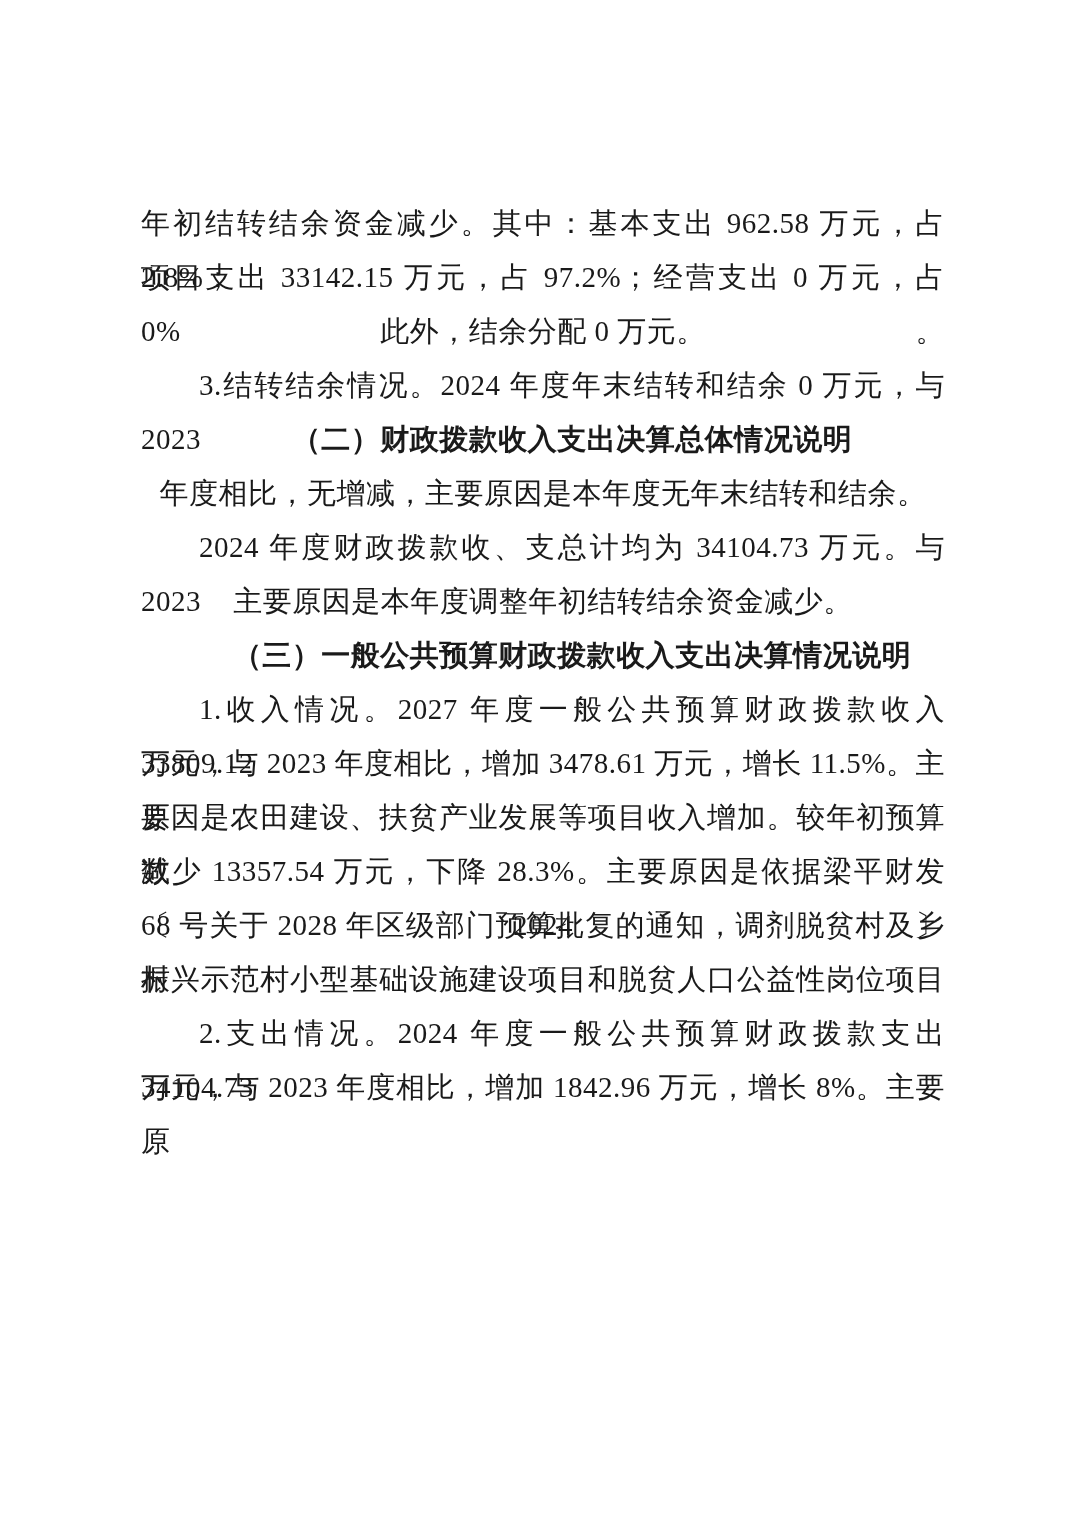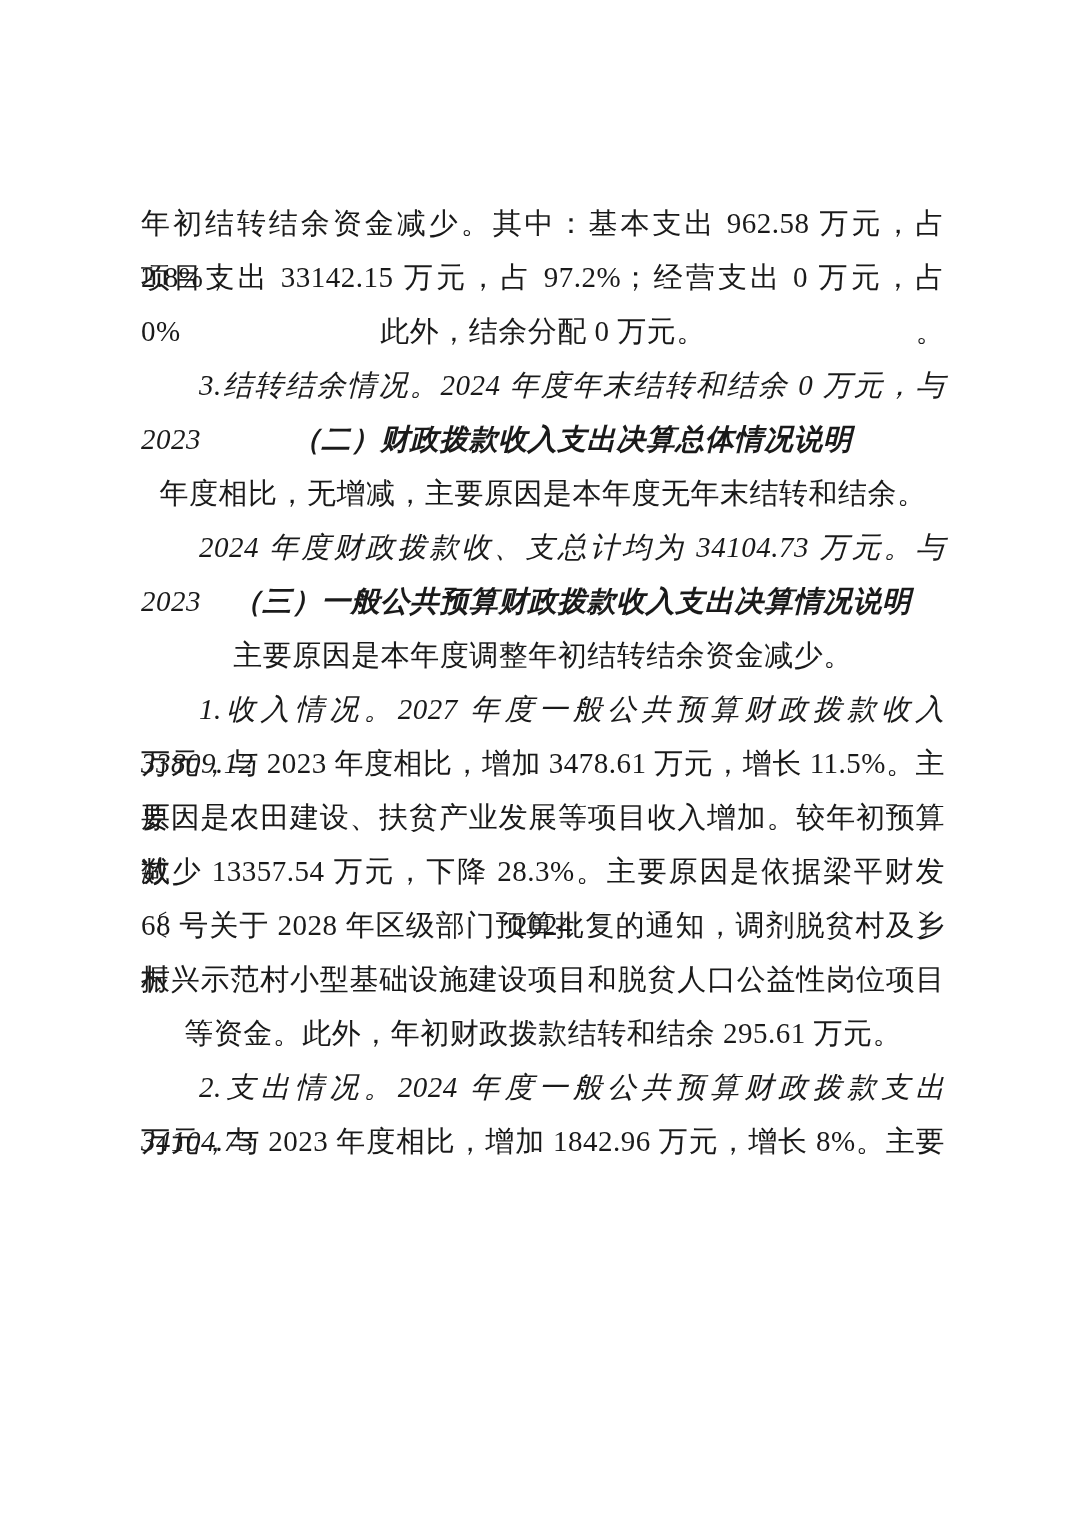--- a/index.html
+++ b/index.html
@@ -33,21 +33,20 @@
     letter-spacing: 0.5px;
     text-align: center;
   }
   .line.fill {
     white-space: normal;
     text-align: justify;
     text-align-last: justify;
   }
   .line.ind {
     text-indent: 2em;
-    font-style: italic;
   }
   .line.bold {
     font-weight: bold;
   }
   .pagenum {
     position: absolute;
     top: 1356px;
     right: 137px;
     font-size: 28px;
     line-height: 54px;
@@ -60,26 +59,25 @@
 
 <div class="page">
   <div class="textblock">
     <div class="line fill">年初结转结余资金减少。其中：基本支出 962.58 万元，占 2.8%；</div>
     <div class="line fill">项目支出 33142.15 万元，占 97.2%；经营支出 0 万元，占 0%。</div>
     <div class="line">此外，结余分配 0 万元。</div>
     <div class="line ind fill">3.结转结余情况。2024 年度年末结转和结余 0 万元，与 2023</div>
     <div class="line ind bold">（二）财政拨款收入支出决算总体情况说明</div>
     <div class="line">年度相比，无增减，主要原因是本年度无年末结转和结余。</div>
     <div class="line ind fill">2024 年度财政拨款收、支总计均为 34104.73 万元。与 2023</div>
+    <div class="line">主要原因是本年度调整年初结转结余资金减少。</div>
     <div class="line ind bold">（三）一般公共预算财政拨款收入支出决算情况说明</div>
-    <div class="line">主要原因是本年度调整年初结转结余资金减少。</div>
     <div class="line ind fill">1.收入情况。2027 年度一般公共预算财政拨款收入 33809.12</div>
     <div class="line fill">万元，与 2023 年度相比，增加 3478.61 万元，增长 11.5%。主要</div>
     <div class="line fill">原因是农田建设、扶贫产业发展等项目收入增加。较年初预算数</div>
     <div class="line fill">减少 13357.54 万元，下降 28.3%。主要原因是依据梁平财发〔2024〕</div>
     <div class="line fill">68 号关于 2028 年区级部门预算批复的通知，调剂脱贫村及乡村</div>
     <div class="line fill">振兴示范村小型基础设施建设项目和脱贫人口公益性岗位项目</div>
-    <div class="line">等资金。此外，年初财政拨款结转和结余 295.61 万元。</div>
     <div class="line ind fill">2.支出情况。2024 年度一般公共预算财政拨款支出 34104.73</div>
     <div class="line fill">万元，与 2023 年度相比，增加 1842.96 万元，增长 8%。主要原</div>
   </div>
   <div class="pagenum">— 5 —</div>
 </div>
 
 </body></html>

